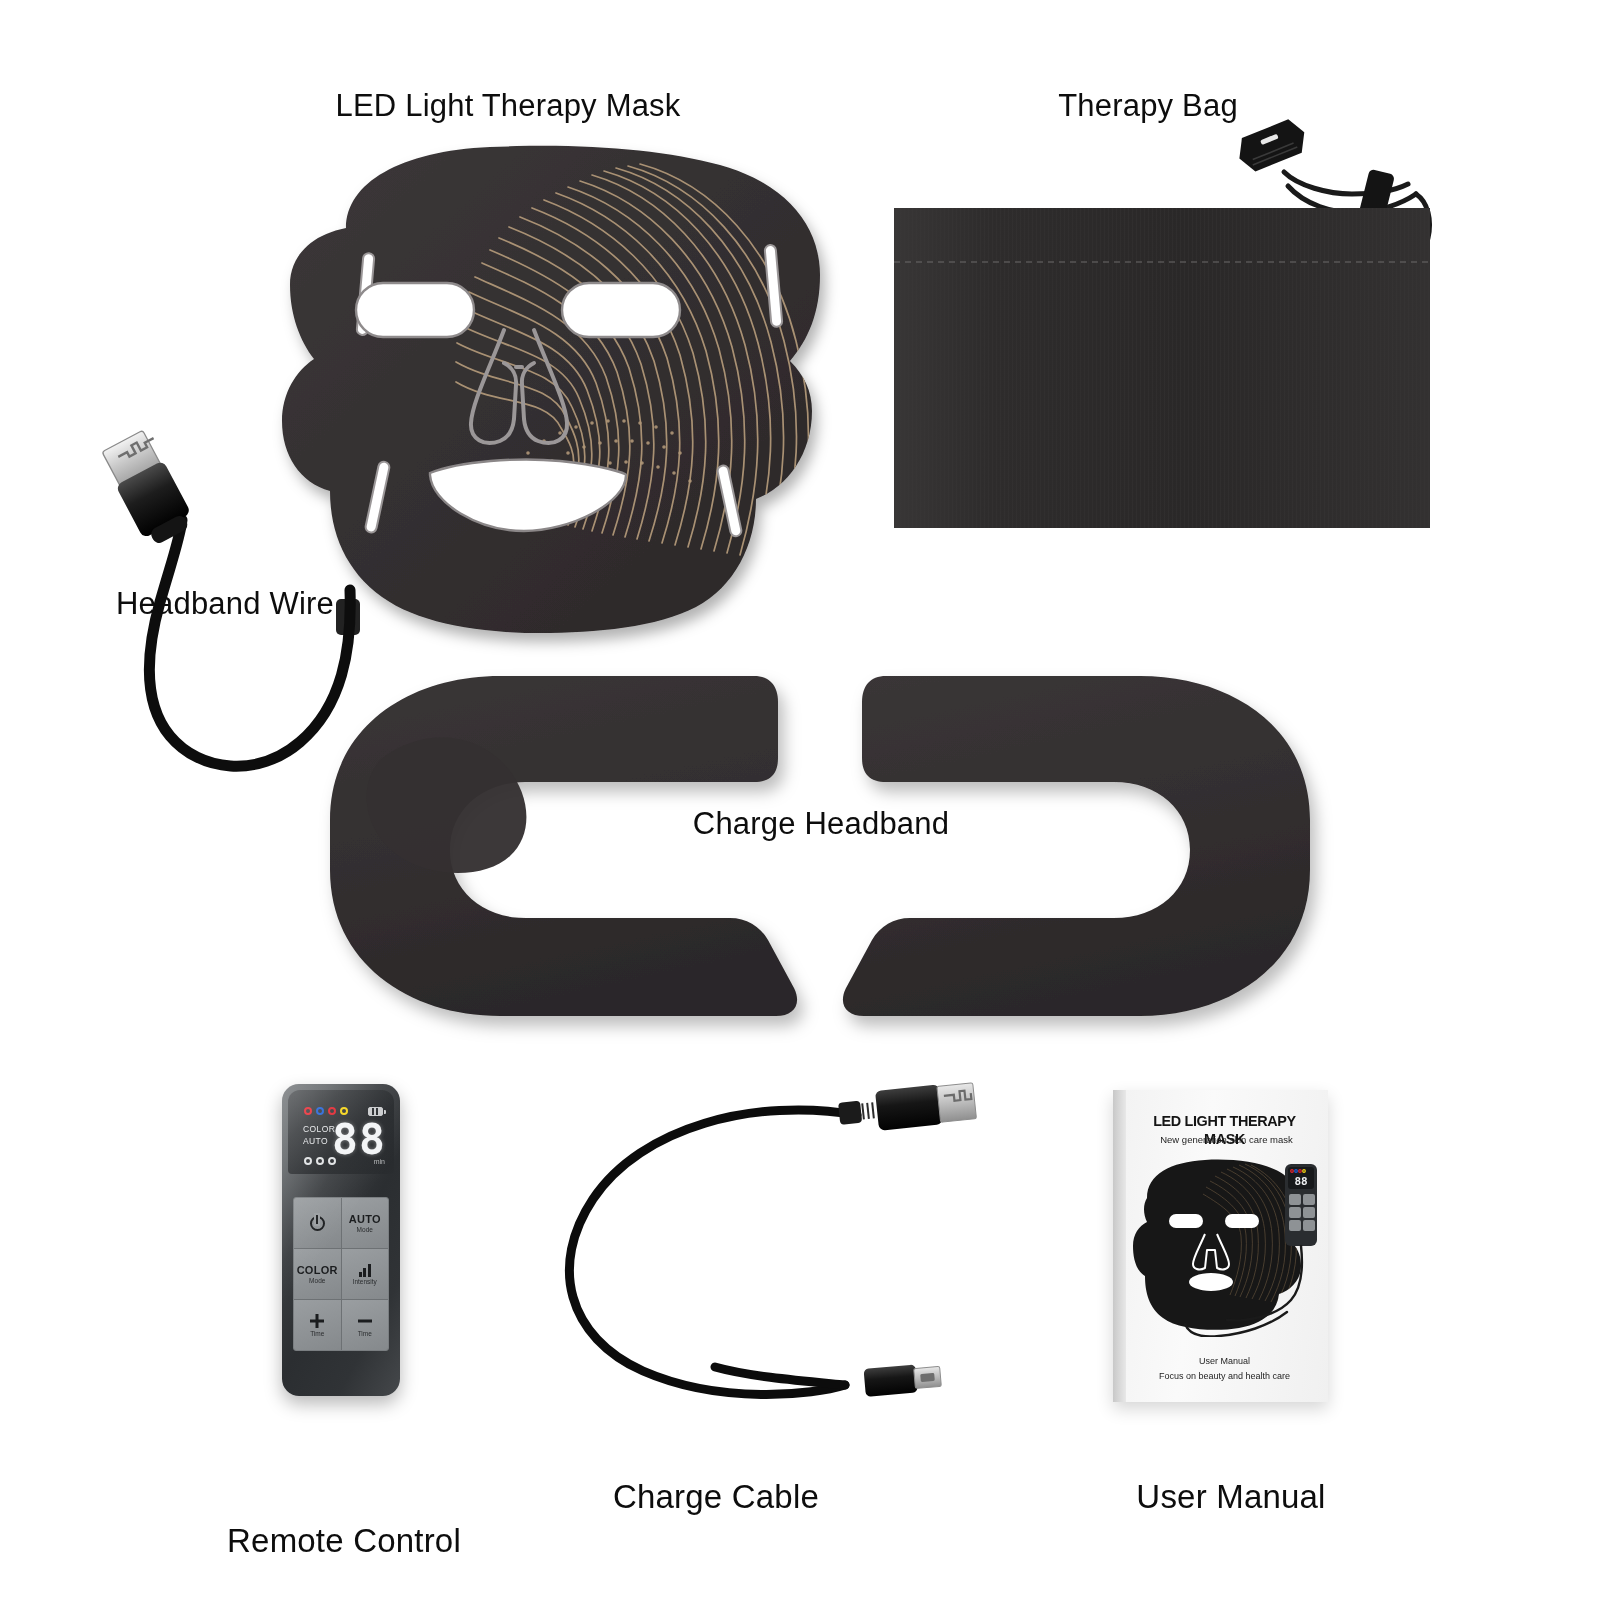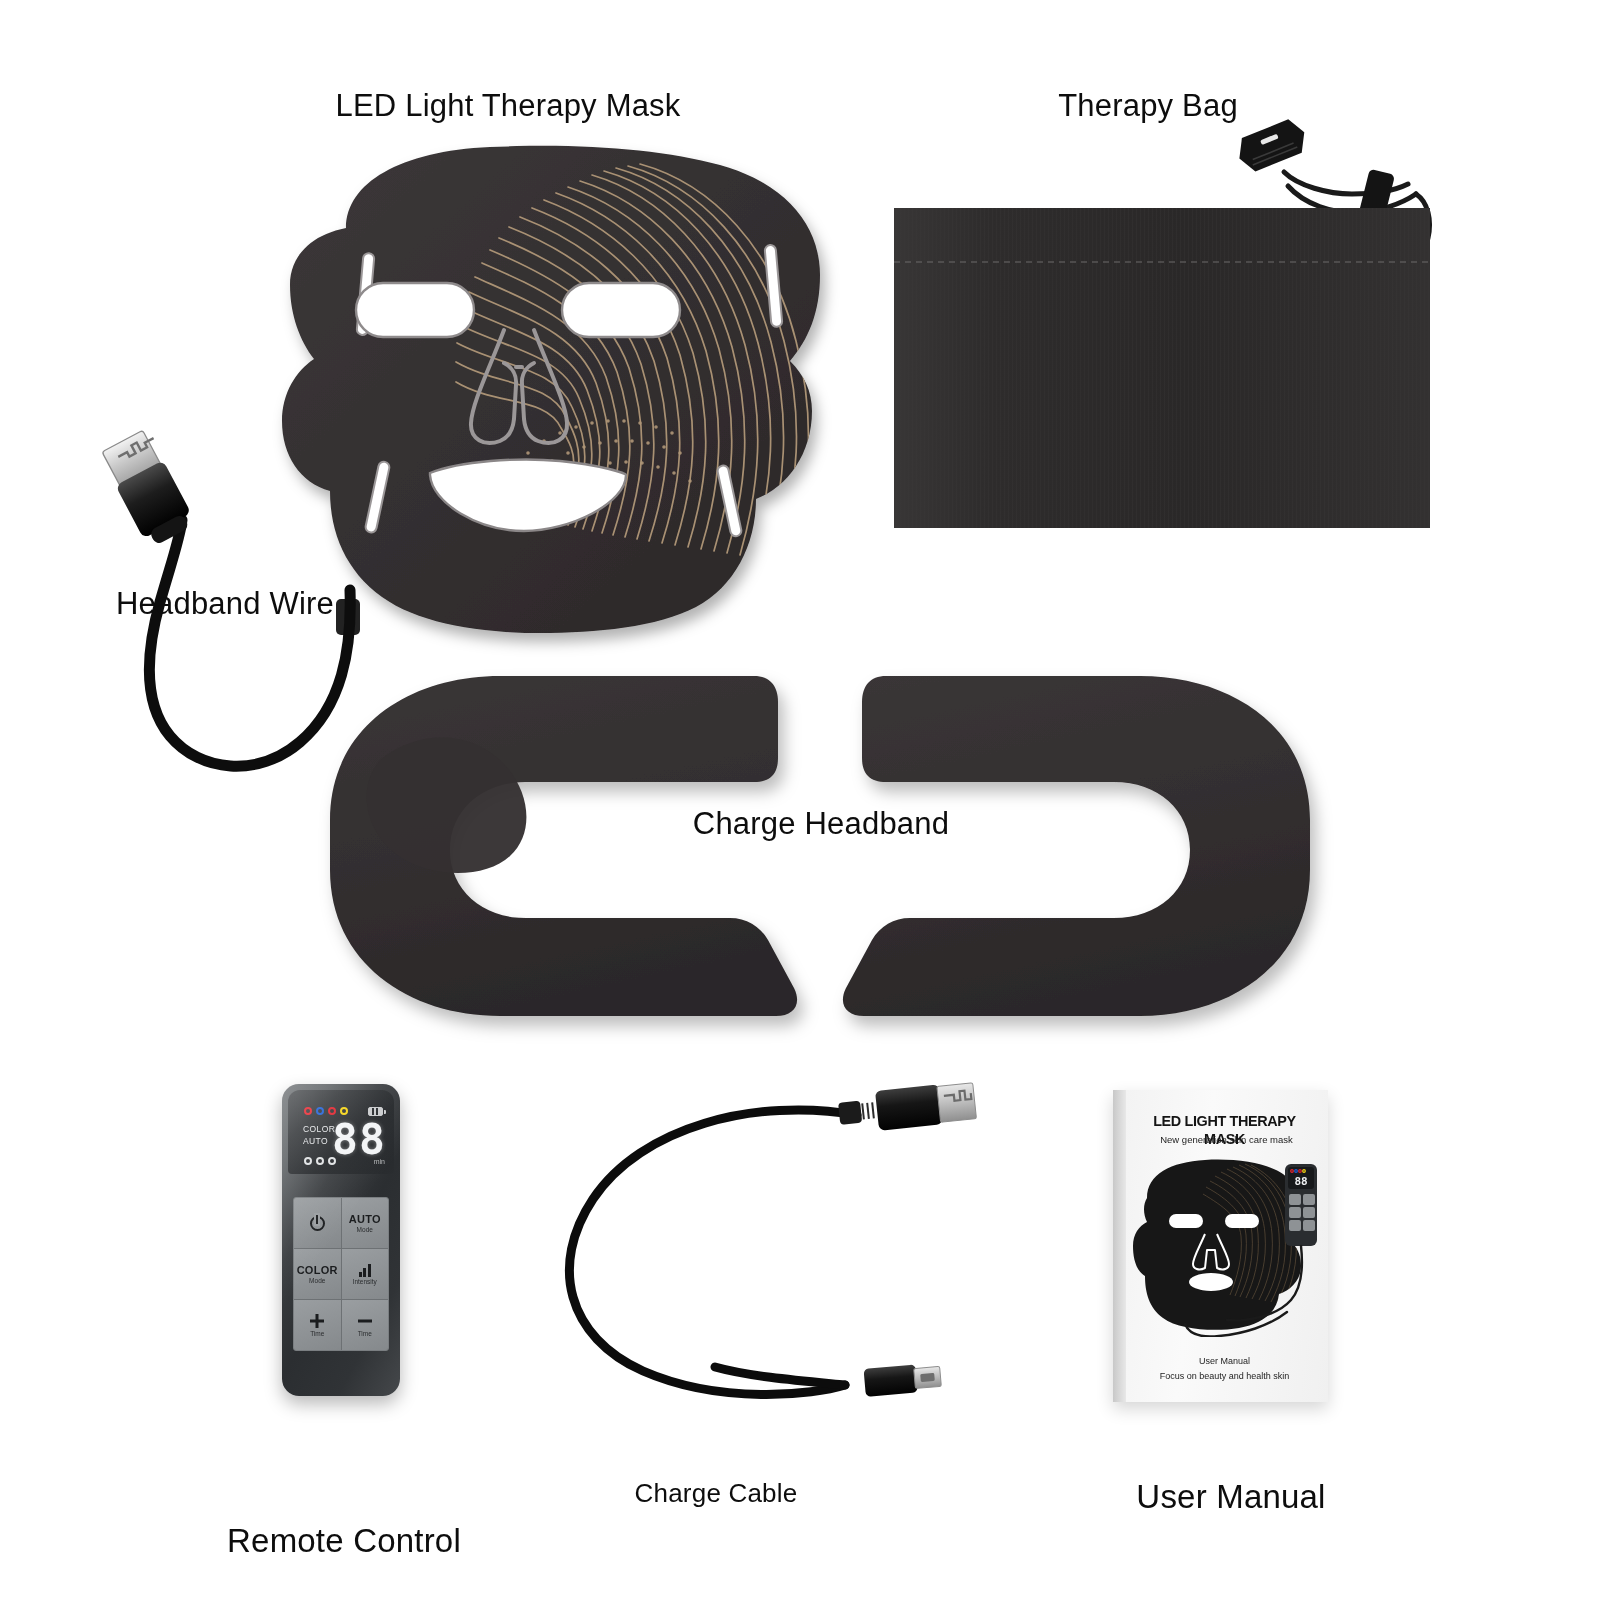--- a/index.html
+++ b/index.html
@@ -468,24 +468,24 @@
         </g>
       </g>
 
       <g fill="none" stroke="#1a1a1a" stroke-width="2.4" stroke-linecap="round">
         <path d="M174,94 C176,112 176,134 164,148 C150,164 120,170 100,168"></path>
         <path d="M58,172 C62,182 74,186 92,184 C116,182 142,174 160,160"></path>
       </g>
     </svg>
 
     <div class="m-foot1">User Manual</div>
-    <div class="m-foot2">Focus on beauty and health skin</div>
+    <div class="m-foot2">Focus on beauty and health care</div>
   </div>
 
   <div class="label center" style="left:508px;top:88px;">LED Light Therapy Mask</div>
   <div class="label center" style="left:1148px;top:88px;">Therapy Bag</div>
   <div class="label center" style="left:225px;top:586px;">Headband Wire</div>
   <div class="label center" style="left:821px;top:806px;">Charge Headband</div>
   <div class="label center" style="left:344px;top:1478px;font-size:33px;margin-top:44px;">Remote Control</div>
-  <div class="label center" style="left:716px;top:1478px;font-size:26px;">Charge Cable</div>
+  <div class="label center" style="left:716px;top:1478px;font-size:33px;">Charge Cable</div>
   <div class="label center" style="left:1231px;top:1478px;font-size:33px;">User Manual</div>
 
 </div>
 
 </body></html>

